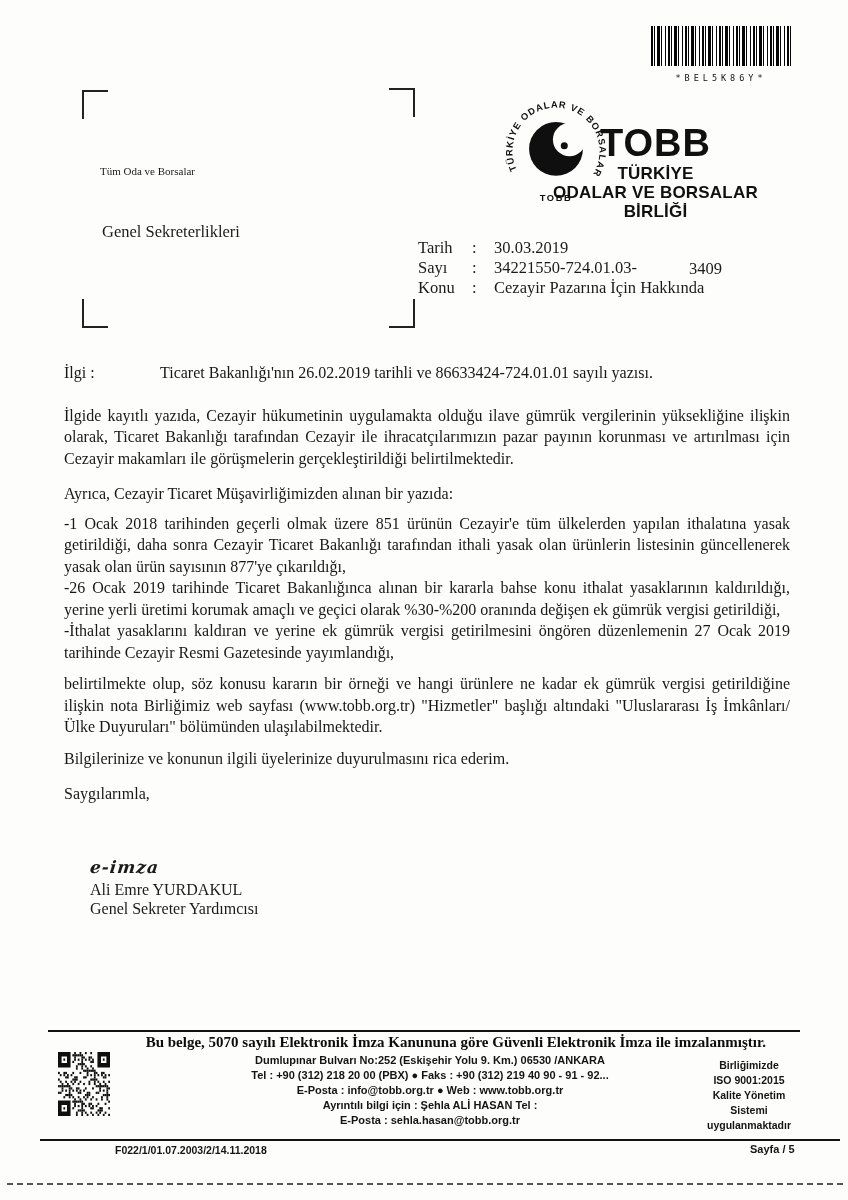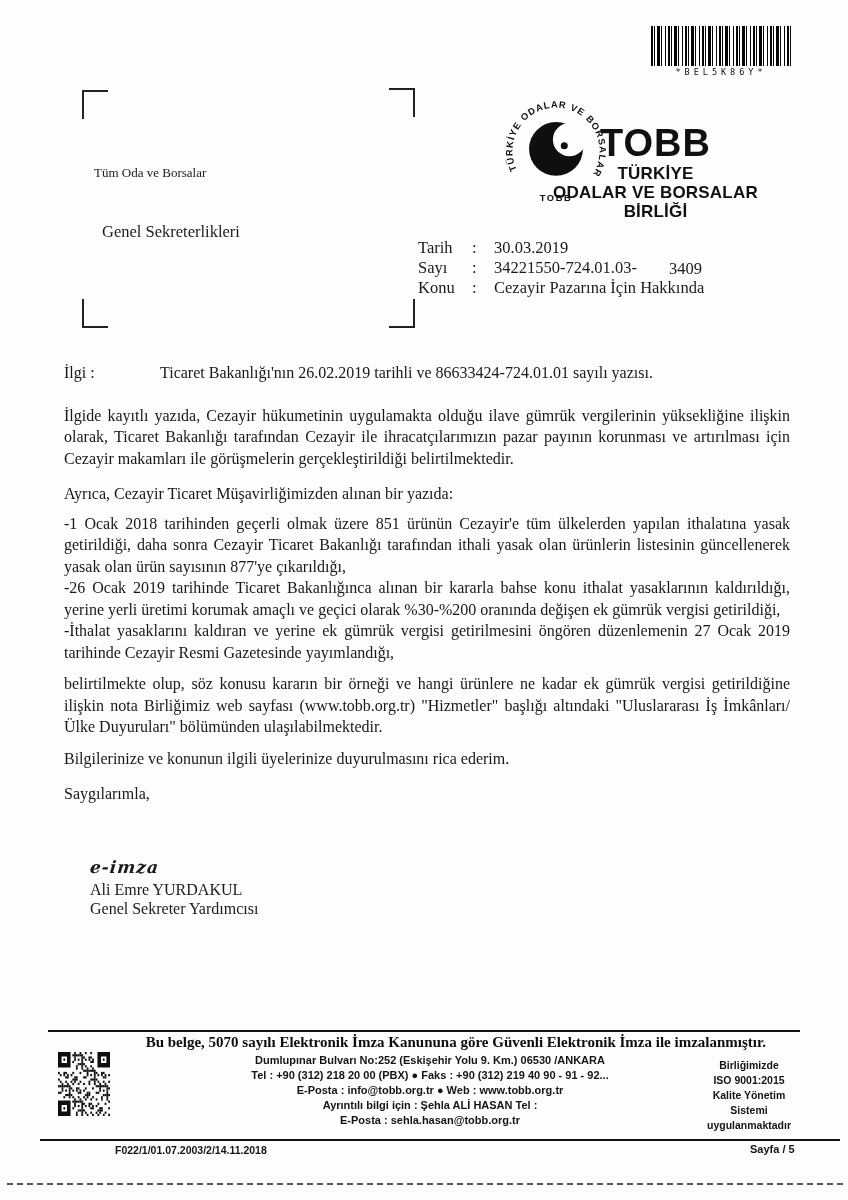--- a/index.html
+++ b/index.html
@@ -14,45 +14,45 @@
   .barcode-wrap{left:648px;top:26px;width:146px;text-align:center;}
   .barcode-bars{
     height:40px;width:140px;margin:0 auto;
     background:repeating-linear-gradient(90deg,
       #050505 0 2px,#fff 2px 3px,#050505 3px 4px,#fff 4px 6px,
       #050505 6px 9px,#fff 9px 10px,#050505 10px 11px,#fff 11px 14px,
       #050505 14px 15px,#fff 15px 17px);
   }
   .barcode-caption{
     font-family:"DejaVu Sans Mono",monospace;font-size:8.5px;letter-spacing:4px;
-    color:#111;margin-top:1px;white-space:nowrap;
+    color:#111;margin-top:7px;white-space:nowrap;
   }
 
   
   .logo-box{left:498px;top:92px;width:116px;height:118px;}
   .org-col{left:553px;top:122px;width:205px;text-align:center;
     font-family:"Liberation Sans",sans-serif;color:#101010;}
   .org-acronym{font-size:38px;font-weight:bold;letter-spacing:1px;line-height:42px;}
   .org-line{font-size:17px;font-weight:bold;line-height:19px;letter-spacing:.2px;}
 
   
   .bkt{position:absolute;width:24px;height:27px;}
   .bkt-tl{left:82px;top:90px;border-top:2px solid #222;border-left:2px solid #222;}
   .bkt-tr{left:389px;top:88px;border-top:2px solid #222;border-right:2px solid #222;}
   .bkt-bl{left:82px;top:299px;border-bottom:2px solid #222;border-left:2px solid #222;}
   .bkt-br{left:389px;top:299px;border-bottom:2px solid #222;border-right:2px solid #222;}
-  .recipient-1{left:94px;top:165px;font-size:13px;}
+  .recipient-1{left:100px;top:165px;font-size:11px;}
   .recipient-2{left:102px;top:222px;font-size:16.5px;}
 
   
   .meta{left:418px;top:238px;font-size:16.5px;line-height:20px;}
   .meta-row{display:flex;}
   .meta-label{width:54px;flex:none;}
   .meta-colon{width:22px;flex:none;}
-  .meta-suffix{display:inline-block;margin-left:32px;transform:translateY(1px);}
+  .meta-suffix{display:inline-block;margin-left:52px;transform:translateY(1px);}
 
   
   .body-block{left:64px;top:362px;width:726px;font-size:16px;line-height:21.5px;
     text-align:justify;color:#181818;}
   .ref-row{display:flex;}
   .ref-label{width:96px;flex:none;}
   .ref-text{flex:1;}
   .body-block p{margin:0;}
   .p1{margin-top:21px !important;}
   .p2{margin-top:14px !important;}

